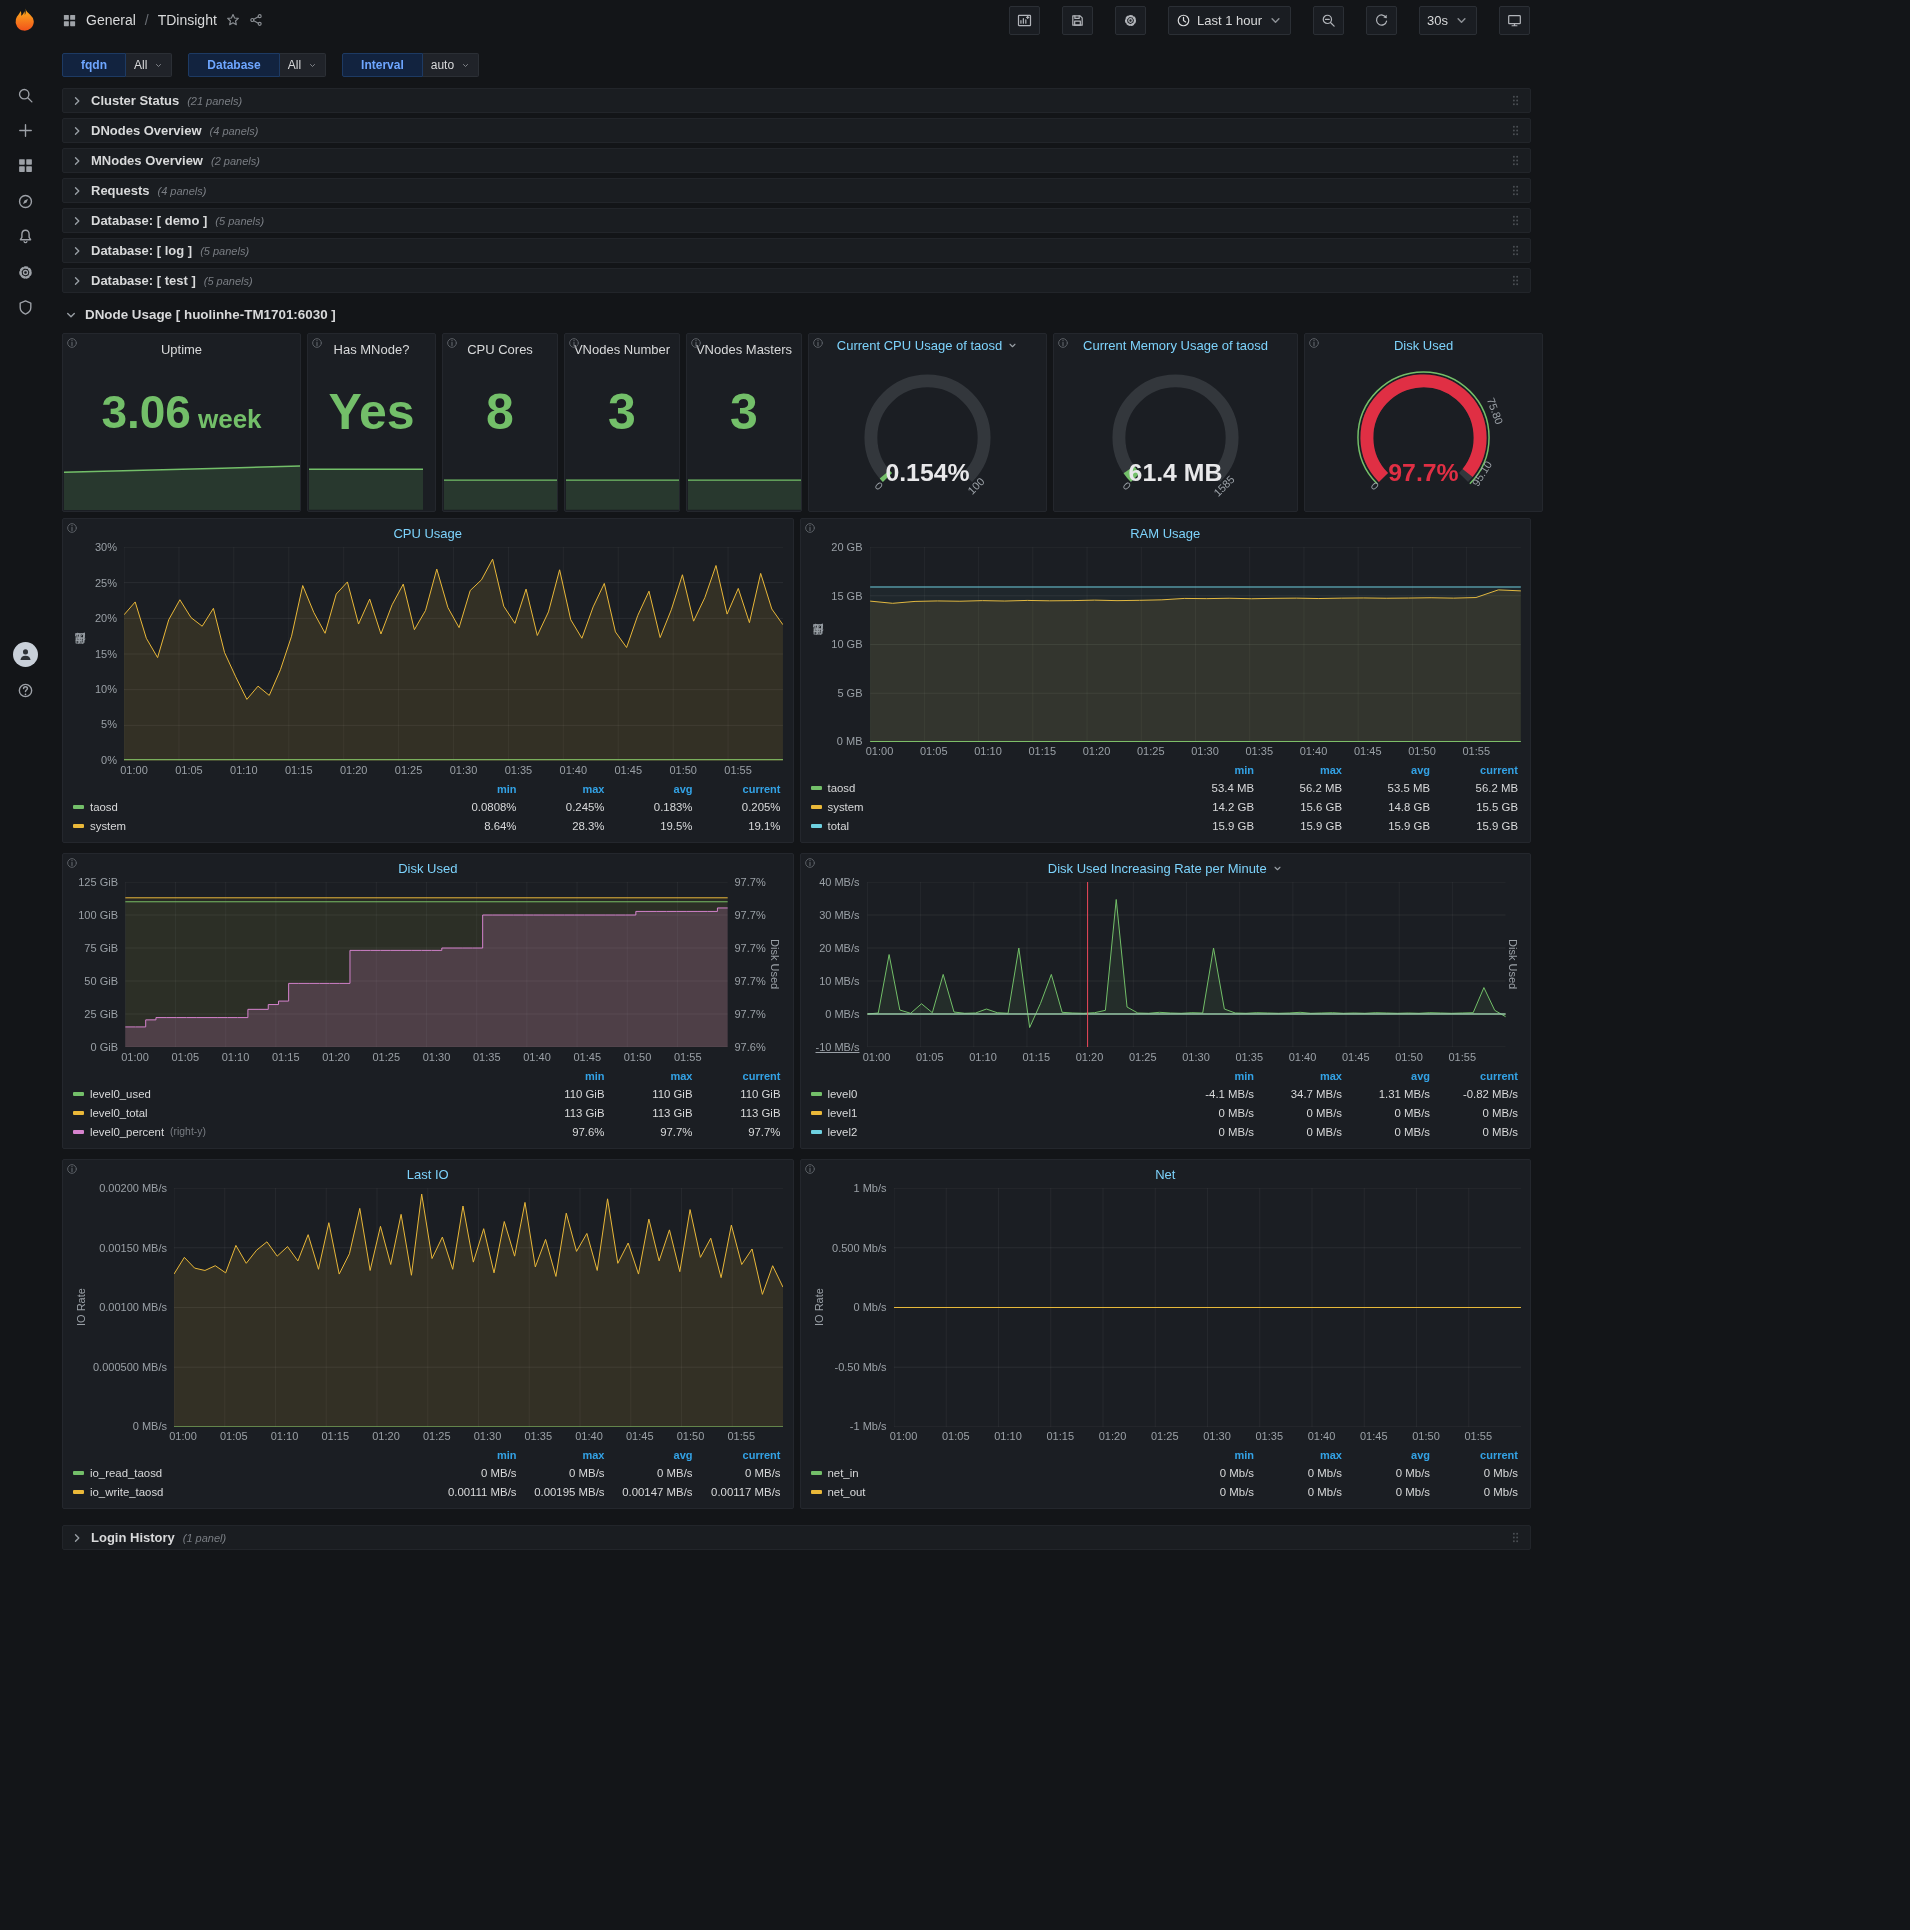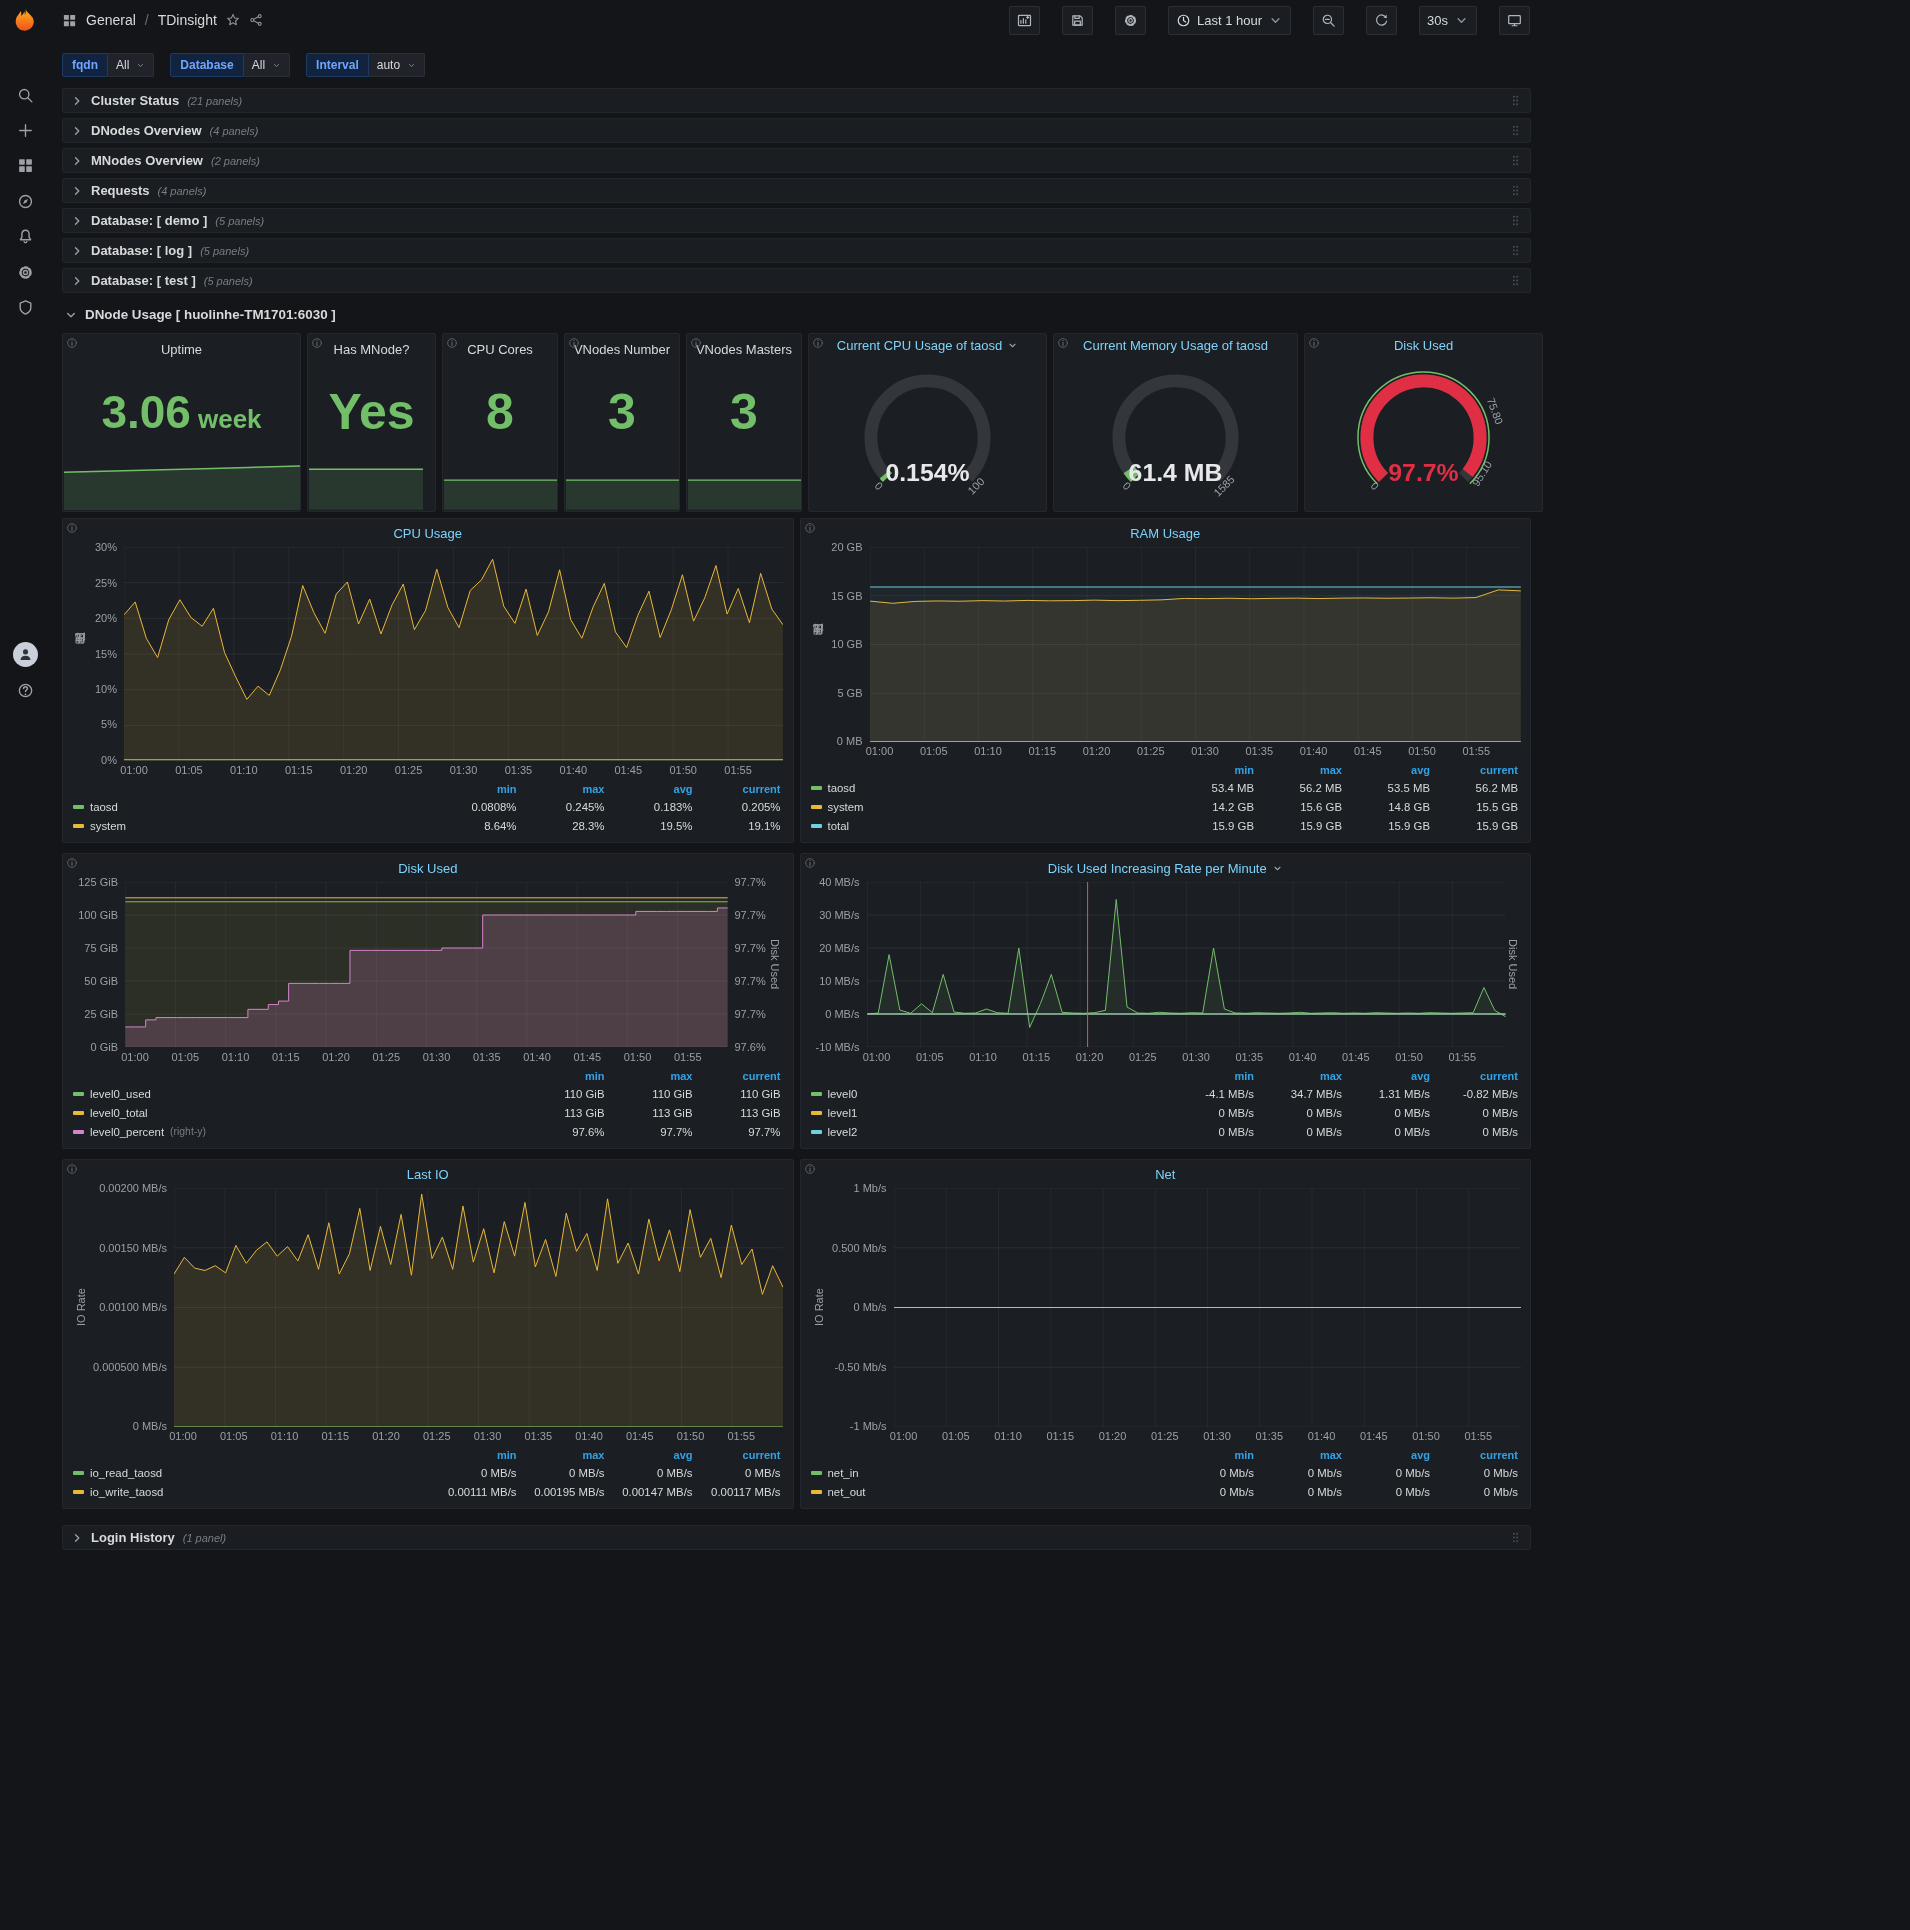--- a/index.html
+++ b/index.html
@@ -31,21 +31,21 @@
      color:#9da1a7;cursor:pointer}
   .side-item svg{width:17px;height:17px}
   .side-item .avatar{width:25px;height:25px;border-radius:50%;background:#c9d0d9;color:#2f3338;
      display:flex;align-items:center;justify-content:center}
   .side-item .avatar svg{width:15px;height:15px}
 
   
   main{position:absolute;left:62px;top:0;width:1469px;padding-top:52px}
   .var-row{height:26px;display:flex;align-items:center;gap:16px;margin-bottom:10px}
   .var-group{display:flex;height:24px}
-  .var-label{display:flex;align-items:center;padding:0 9px;background:#12233f;border:1px solid #1d3a63;
+  .var-label{display:flex;align-items:center;padding:0 18px;background:#12233f;border:1px solid #1d3a63;
      color:#6ea6ff;font-size:12px;font-weight:600;border-radius:2px 0 0 2px}
   .var-value{display:flex;align-items:center;gap:7px;padding:0 8px;background:#202329;border:1px solid #2b2f35;
      border-left:none;color:#d8d9da;font-size:12px;border-radius:0 2px 2px 0;cursor:pointer}
   .var-value .vcaret{width:9px;height:9px;color:#8b8f94;display:inline-flex}
 
   .row-head{height:25px;display:flex;align-items:center;gap:8px;background:#1a1d21;border:1px solid #22252a;
      border-radius:2px;margin-bottom:5px;padding:0 8px;cursor:pointer}
   .row-head .chev{width:12px;height:12px;color:#9aa0a6;display:inline-flex;flex:none}
   .row-title{font-size:13px;font-weight:700;color:#d8d9da;white-space:nowrap}
   .row-count{font-size:11px;font-style:italic;color:#797d83}
@@ -969,21 +969,21 @@
             </svg>
           </span>
         </div>
         <div class="chart-body">
           <div class="yticks" style="width: 56px;">
             <span class="ytick" style="top: 0%;">40 MB/s</span>
             <span class="ytick" style="top: 20%;">30 MB/s</span>
             <span class="ytick" style="top: 40%;">20 MB/s</span>
             <span class="ytick" style="top: 60%;">10 MB/s</span>
             <span class="ytick" style="top: 80%;">0 MB/s</span>
-            <span class="ytick" style="top: 100%;">-10 MB/s</span>
+            <span class="ytick" style="top: 100%; text-decoration: underline;">-10 MB/s</span>
           </div>
           <div class="plot">
             <svg width="639" height="165" viewBox="0 0 642 166">
               <line x1="0" y1="0.0" x2="642" y2="0.0" stroke="rgba(255,255,255,0.07)" stroke-width="1"></line>
               <line x1="0" y1="33.2" x2="642" y2="33.2" stroke="rgba(255,255,255,0.07)" stroke-width="1"></line>
               <line x1="0" y1="66.4" x2="642" y2="66.4" stroke="rgba(255,255,255,0.07)" stroke-width="1"></line>
               <line x1="0" y1="99.6" x2="642" y2="99.6" stroke="rgba(255,255,255,0.07)" stroke-width="1"></line>
               <line x1="0" y1="132.8" x2="642" y2="132.8" stroke="rgba(255,255,255,0.07)" stroke-width="1"></line>
               <line x1="0" y1="166.0" x2="642" y2="166.0" stroke="rgba(255,255,255,0.07)" stroke-width="1"></line>
               <line x1="0.0" y1="0" x2="0.0" y2="166" stroke="rgba(255,255,255,0.05)" stroke-width="1"></line>

